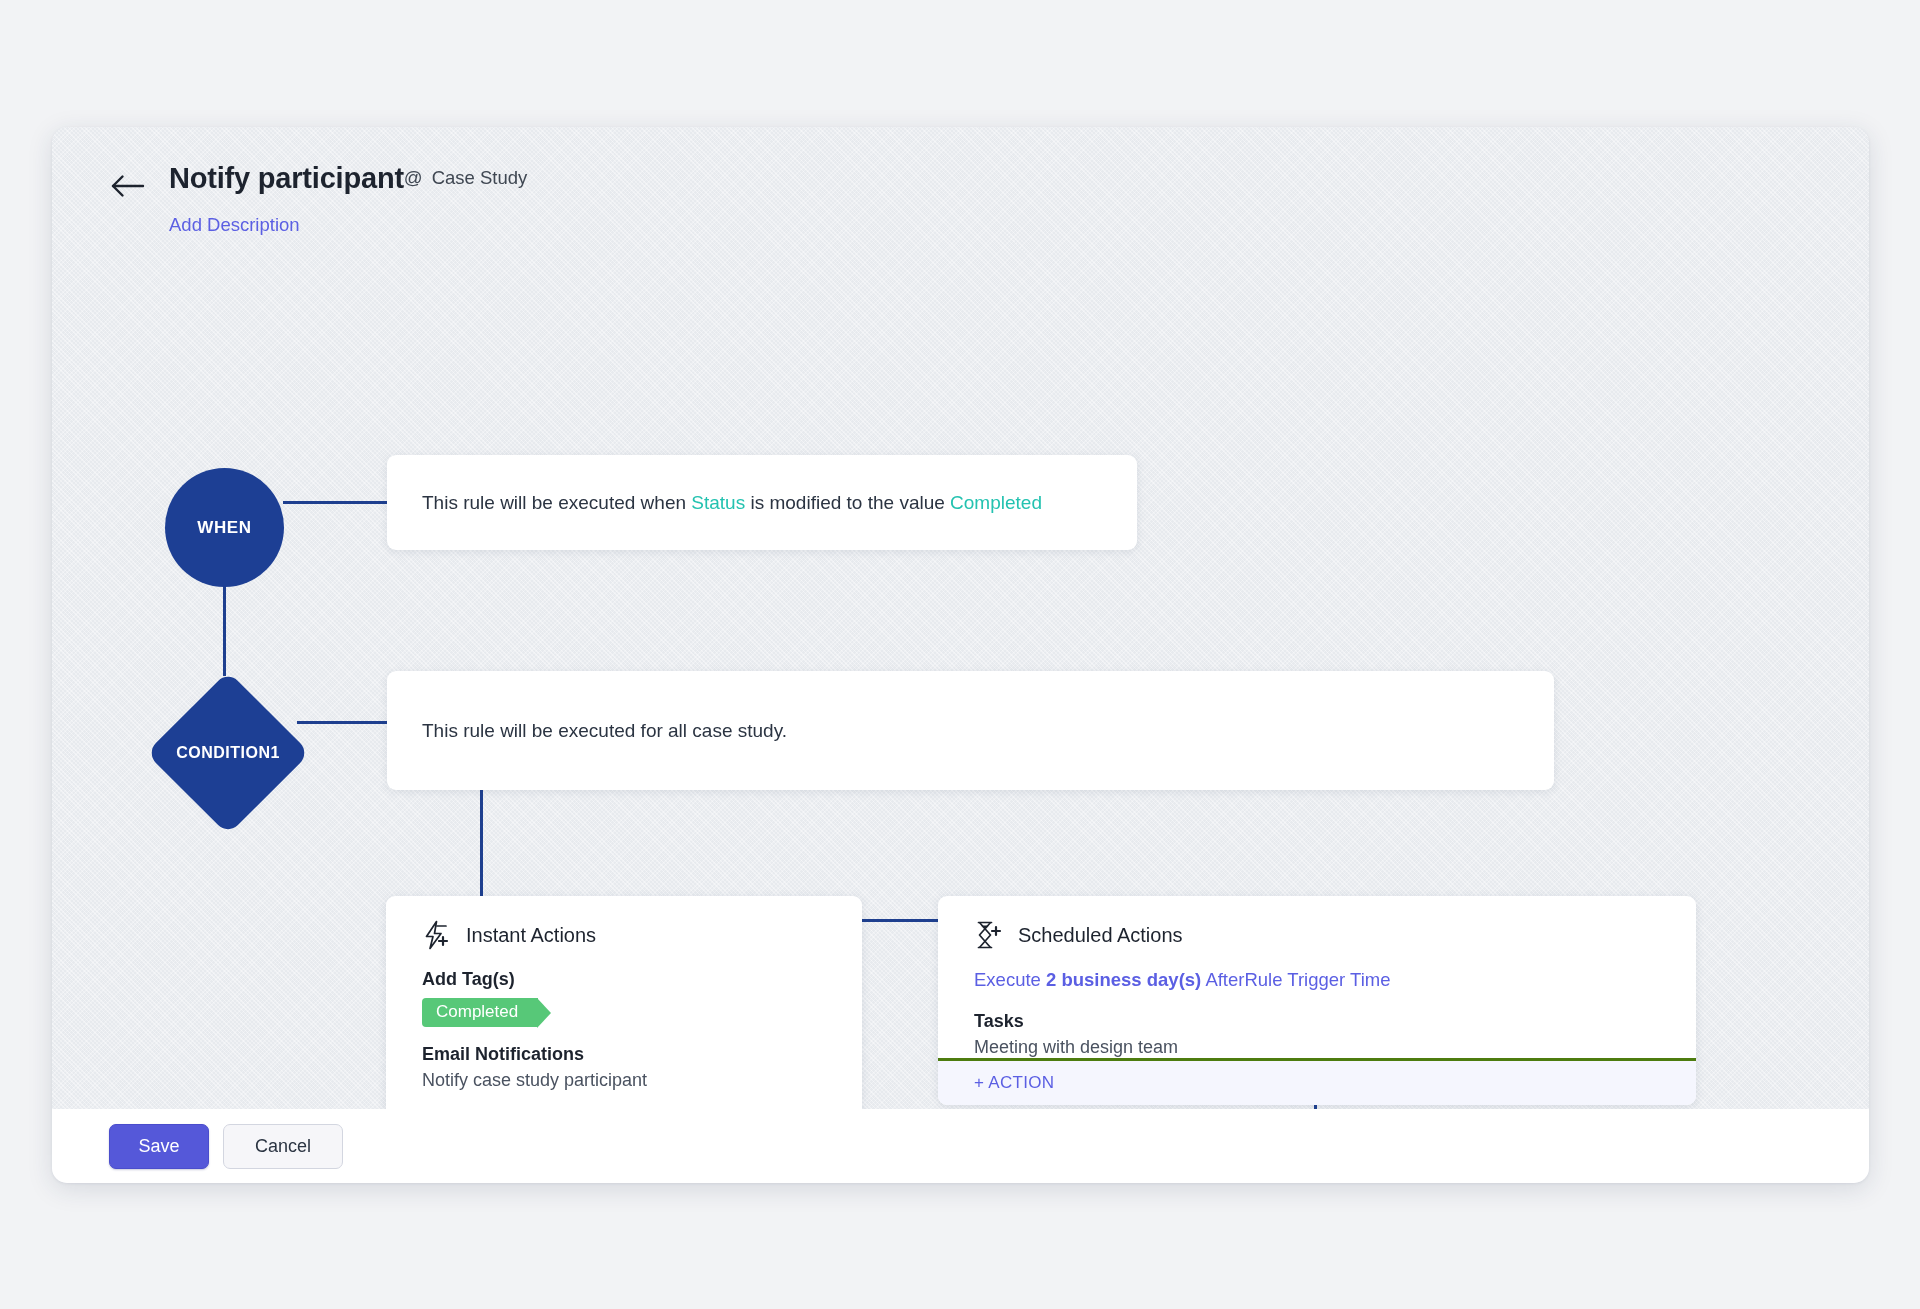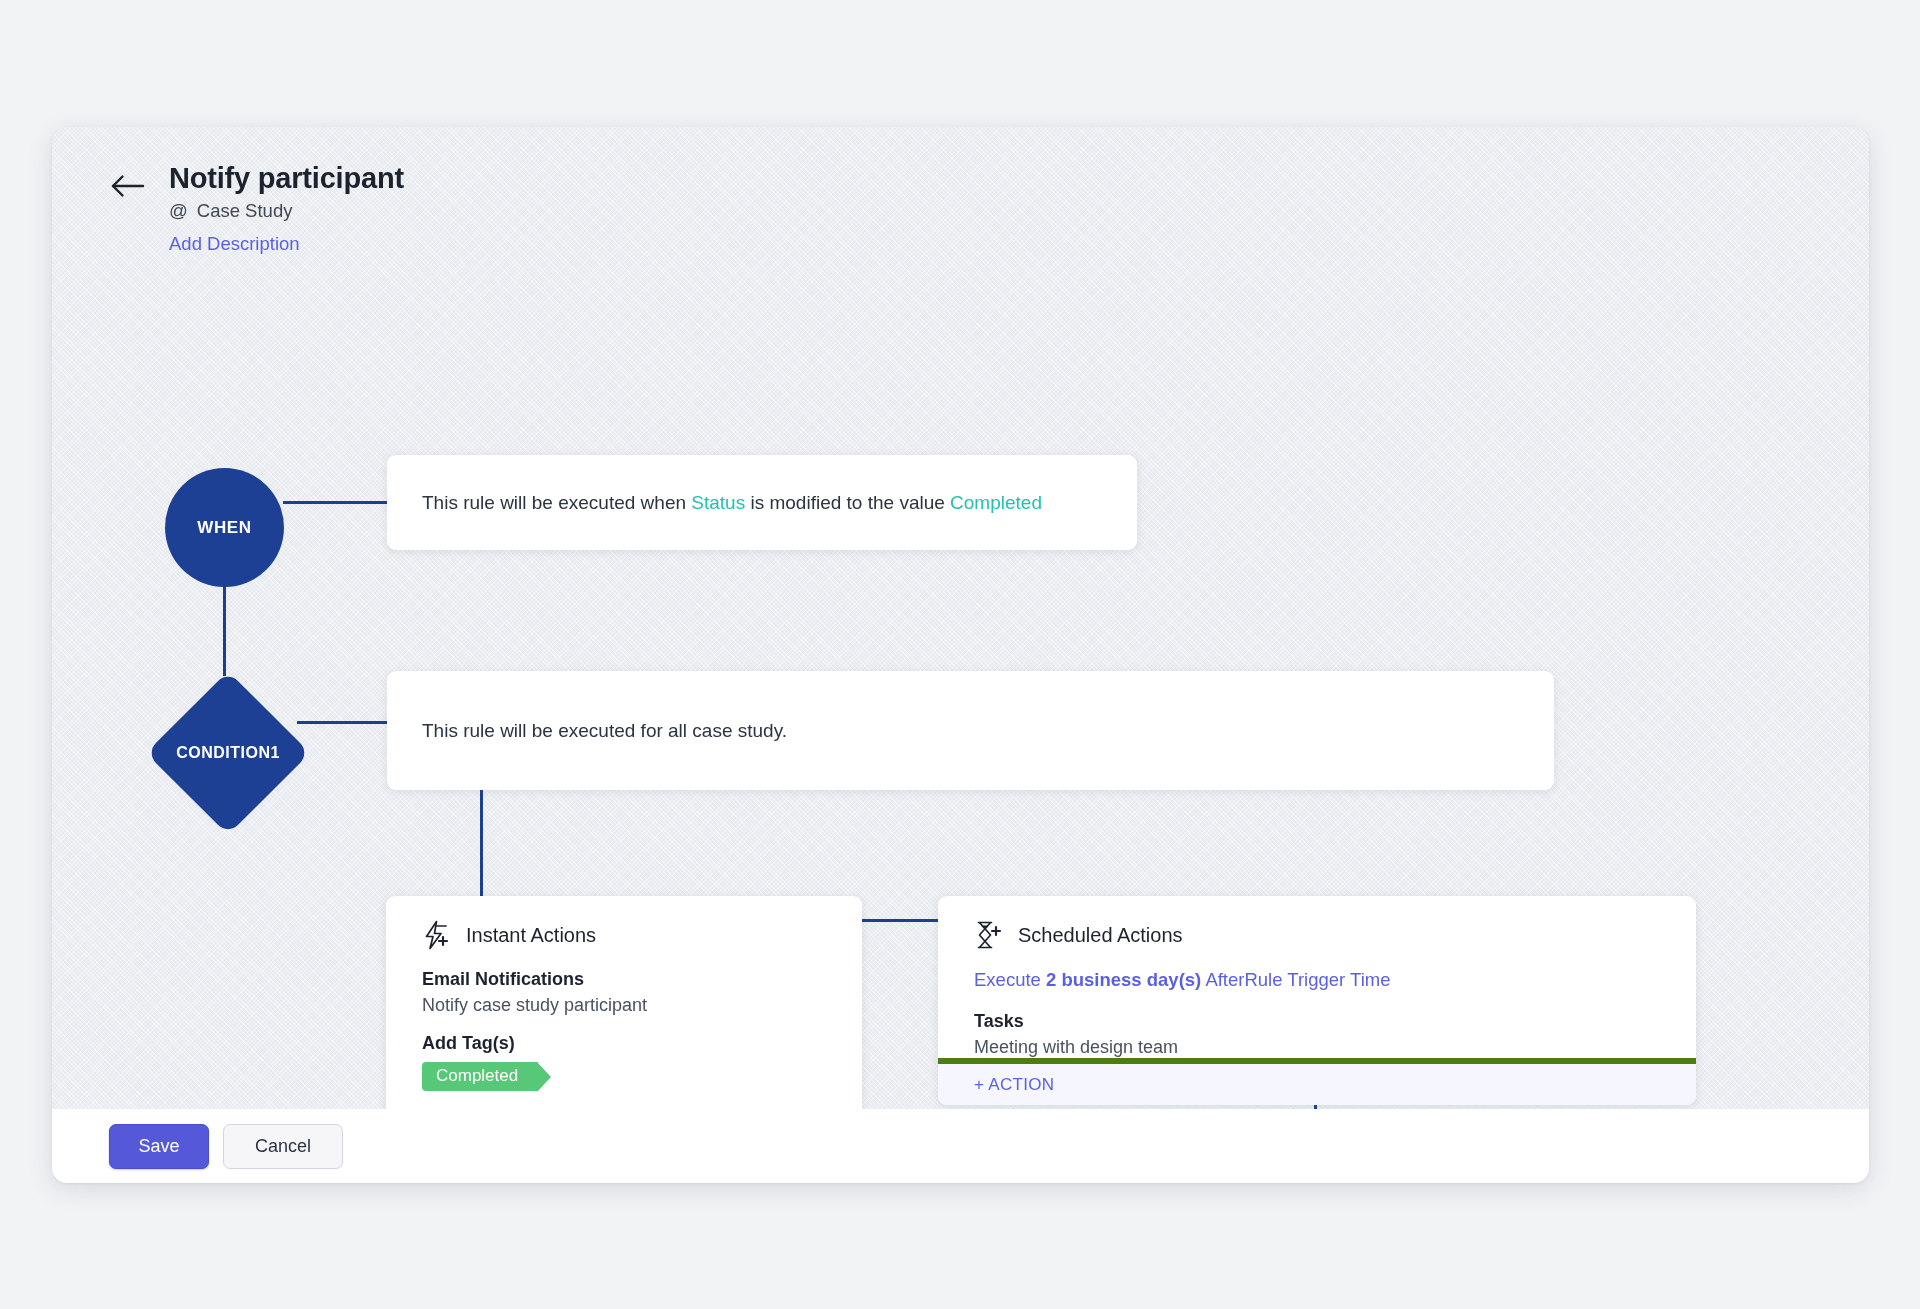--- a/index.html
+++ b/index.html
@@ -45,21 +45,21 @@
 
   .back-arrow {
     width: 36px; height: 30px;
     margin-top: 11px;
     margin-right: 23px;
     flex: none;
     cursor: pointer;
   }
   .back-arrow svg { display: block; }
 
-  .title-block { display: flex; flex-direction: column; }
+  .title-block { display: flex; flex-direction: row; }
 
   .page-title {
     font-size: 29px;
     font-weight: 700;
     color: #1d232e;
     letter-spacing: -.2px;
     line-height: 1.13;
   }
 
   .subtitle {
@@ -225,21 +225,21 @@
     margin-bottom: 20px;
   }
   .schedule-line b { font-weight: 700; }
 
   .action-footer {
     position: absolute;
     left: 0; bottom: 0;
     width: 100%;
     height: 47px;
     background: #f5f6fe;
-    border-top: 6px solid #4d7c0f;
+    border-top: 3px solid #4d7c0f;
     display: flex; align-items: center;
     padding-left: 36px;
     font-size: 17px;
     color: #5b5fe3;
     letter-spacing: .3px;
     cursor: pointer;
   }
 
   
   .add-scheduled {
@@ -353,27 +353,27 @@
             <svg width="28" height="30" viewBox="0 0 28 30" fill="none">
               <path d="M14.5 1.5 L4.5 16.5 H11 L8 28.5 L19 13.5 H12.5 Z" stroke="#1d232e" stroke-width="1.7" stroke-linejoin="round" fill="none"></path>
               <path d="M15 6 H24" stroke="#1d232e" stroke-width="1.7" stroke-linecap="round"></path>
               <path d="M21 17 V25 M17 21 H25" stroke="#1d232e" stroke-width="2.2" stroke-linecap="round"></path>
             </svg>
           </span>
           <span class="title">Instant Actions</span>
         </div>
 
         <div class="field-group">
+          <div class="field-label">Add Tag(s)</div>
+          <span class="tag-pennant">Completed</span>
+        </div>
+
+        <div class="field-group">
           <div class="field-label">Email Notifications</div>
           <div class="field-value">Notify case study participant</div>
-        </div>
-
-        <div class="field-group">
-          <div class="field-label">Add Tag(s)</div>
-          <span class="tag-pennant">Completed</span>
         </div>
 
         <div class="field-group">
           <div class="field-label">Tasks</div>
           <div class="field-value">Call</div>
         </div>
       </div>
       <div class="action-footer">+ ACTION</div>
     </div>
 

